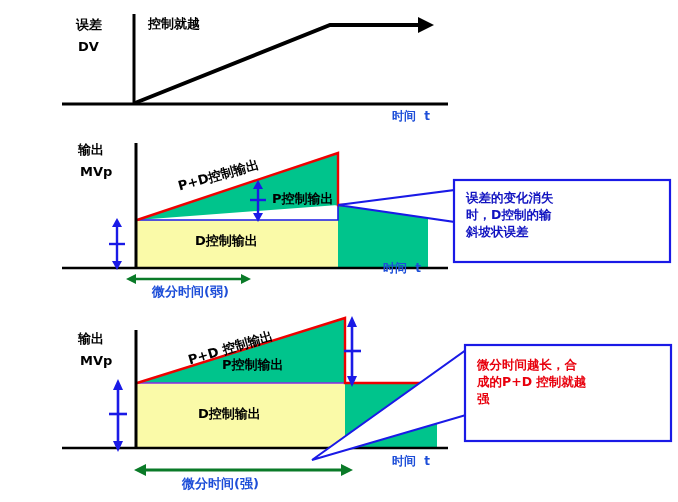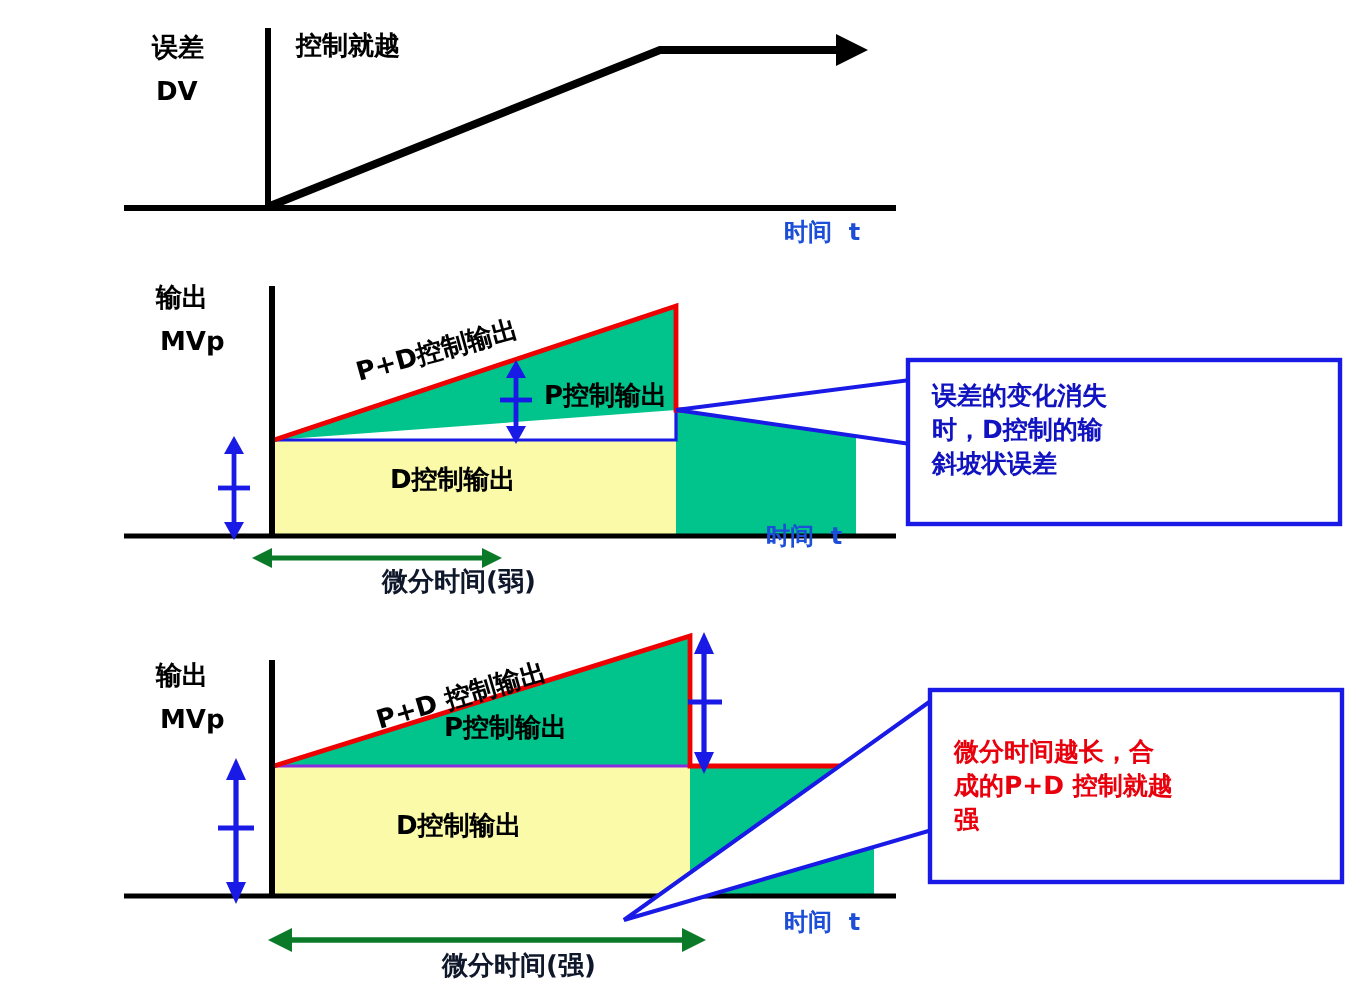--- a/index.html
+++ b/index.html
@@ -9,21 +9,21 @@
     color:#000;
   }
   #root{position:absolute;left:0;top:0;width:642px;height:502px;}
   svg.diagram{position:absolute;left:0;top:0;width:678px;height:502px;}
 
   .lbl{position:absolute;white-space:pre;line-height:1.15;}
   .axis-label{font-size:13px;font-weight:bold;color:#000;}
   .chart-title{font-size:13px;font-weight:bold;color:#000;}
   .region-label{font-size:13px;font-weight:bold;color:#000;}
   .time-label{font-size:12px;font-weight:bold;color:#1d4ed8;}
-  .dim-label{font-size:13px;font-weight:bold;color:#0f172a;margin-left:39px;}
+  .dim-label{font-size:13px;font-weight:bold;color:#1d4ed8;}
 
   .callout-text{
     position:absolute;font-size:12.5px;font-weight:bold;
     line-height:1.35;white-space:pre-line;
   }
   .callout-text.blue-txt{color:#1113c0;}
   .callout-text.red-txt{color:#e8000d;}
 
   .rot-pd-1{
     position:absolute;font-size:13px;font-weight:bold;
@@ -145,17 +145,17 @@
 斜坡状误差</div>
 
   <div class="lbl axis-label" style="left:78px;top:332px;">输出</div>
   <div class="lbl axis-label" style="left:80px;top:354px;">MVp</div>
   <div class="rot-pd-2" style="left:186px;top:352px;">P+D 控制输出</div>
   <div class="lbl region-label" style="left:222px;top:358px;">P控制输出</div>
   <div class="lbl region-label" style="left:198px;top:407px;">D控制输出</div>
   <div class="lbl time-label" style="left:392px;top:455px;">时间  t</div>
   <div class="lbl dim-label" style="left:182px;top:477px;">微分时间(强)</div>
 
-  <div class="callout-text red-txt" style="left:477px;top:368px;width:190px;">微分时间越长，合
+  <div class="callout-text red-txt" style="left:477px;top:357px;width:190px;">微分时间越长，合
 成的P+D 控制就越
 强</div>
 
 </div>
 
 </body></html>

